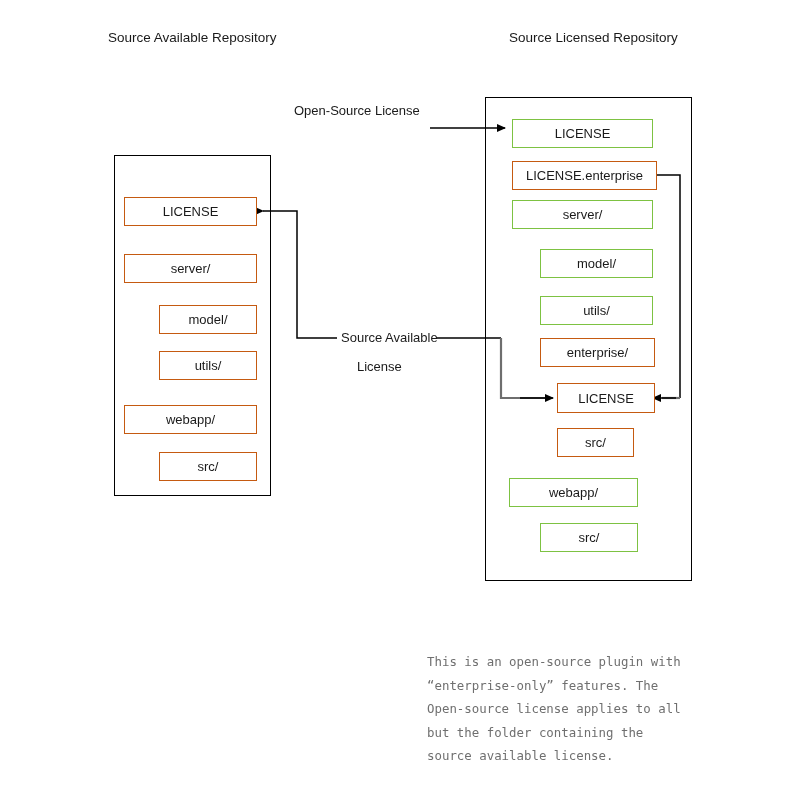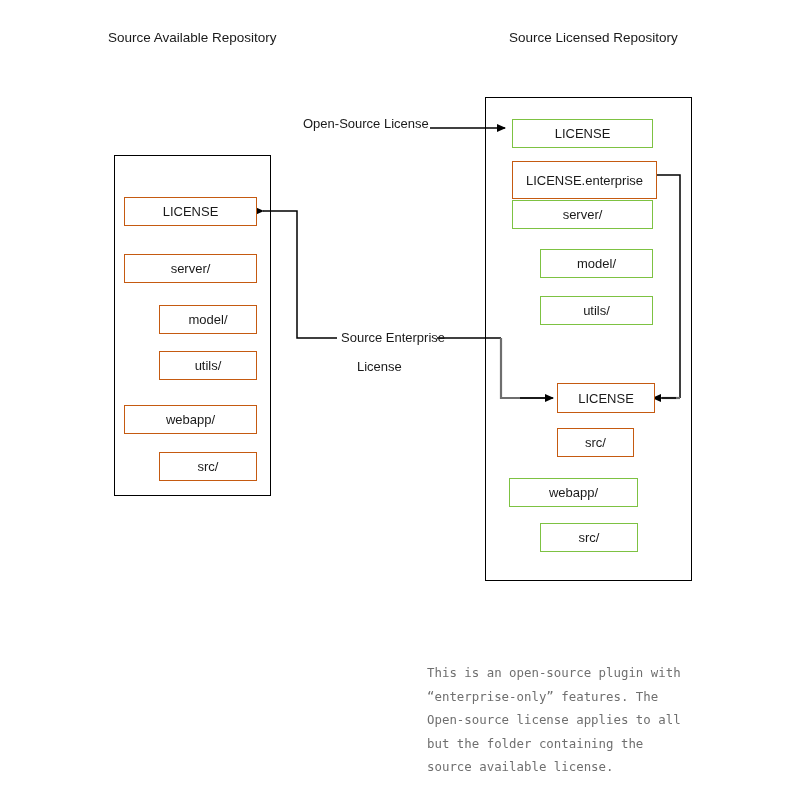--- a/index.html
+++ b/index.html
@@ -67,22 +67,22 @@
       <path d="M520,398 L553,398" stroke="#000000" stroke-width="1.5" fill="none" marker-end="url(#ah-dark)"></path>
     </g>
 
     <g>
       <path d="M657,175 L680,175 L680,398" stroke="#000000" stroke-width="1.5" fill="none"></path>
       <path d="M680,398 L662,398" stroke="#6e6e6e" stroke-width="2.2" fill="none"></path>
       <path d="M676,398 L653,398" stroke="#000000" stroke-width="1.5" fill="none" marker-end="url(#ah-dark)"></path>
     </g>
   </svg>
 
-  <div class="arrow-label" style="left:294px;top:116px;margin-left:9px;">Open-Source License</div>
-  <div class="arrow-label" style="left:341px;top:330px;">Source Enterprise</div>
+  <div class="arrow-label" style="left:294px;top:103px;">Open-Source License</div>
+  <div class="arrow-label" style="left:341px;top:330px;">Source Available</div>
   <div class="arrow-label" style="left:357px;top:359px;">License</div>
 
   <div class="repo-frame" style="left:114px;top:155px;width:157px;height:341px;"></div>
 
   <div class="node" style="left:124px;top:197px;width:133px;height:29px;">
     <span>LICENSE</span>
   </div>
   <div class="node" style="left:124px;top:254px;width:133px;height:29px;">
     <span>server/</span>
   </div>
@@ -97,44 +97,47 @@
   </div>
   <div class="node" style="left:159px;top:452px;width:98px;height:29px;">
     <span>src/</span>
   </div>
 
   <div class="repo-frame" style="left:485px;top:97px;width:207px;height:484px;"></div>
 
   <div class="node green" style="left:512px;top:119px;width:141px;height:29px;">
     <span>LICENSE</span>
   </div>
-  <div class="node" style="left:512px;top:161px;width:145px;height:38px;">
+  <div class="node" style="left:512px;top:161px;width:145px;height:29px;">
     <span>LICENSE.enterprise</span>
   </div>
   <div class="node green" style="left:512px;top:200px;width:141px;height:29px;">
     <span>server/</span>
   </div>
   <div class="node green" style="left:540px;top:249px;width:113px;height:29px;">
     <span>model/</span>
   </div>
   <div class="node green" style="left:540px;top:296px;width:113px;height:29px;">
     <span>utils/</span>
+  </div>
+  <div class="node" style="left:540px;top:338px;width:115px;height:29px;">
+    <span>enterprise/</span>
   </div>
   <div class="node" style="left:557px;top:383px;width:98px;height:30px;">
     <span>LICENSE</span>
   </div>
   <div class="node" style="left:557px;top:428px;width:77px;height:29px;">
     <span>src/</span>
   </div>
   <div class="node green" style="left:509px;top:478px;width:129px;height:29px;">
     <span>webapp/</span>
   </div>
   <div class="node green" style="left:540px;top:523px;width:98px;height:29px;">
     <span>src/</span>
   </div>
 
-  <div class="note" style="left:427px;top:650px;width:300px;margin-top:11px;">This is an open-source plugin with
+  <div class="note" style="left:427px;top:650px;width:300px;">This is an open-source plugin with
 “enterprise-only” features. The
 Open-source license applies to all
 but the folder containing the
 source available license.</div>
 
 </div>
 
 </body></html>

